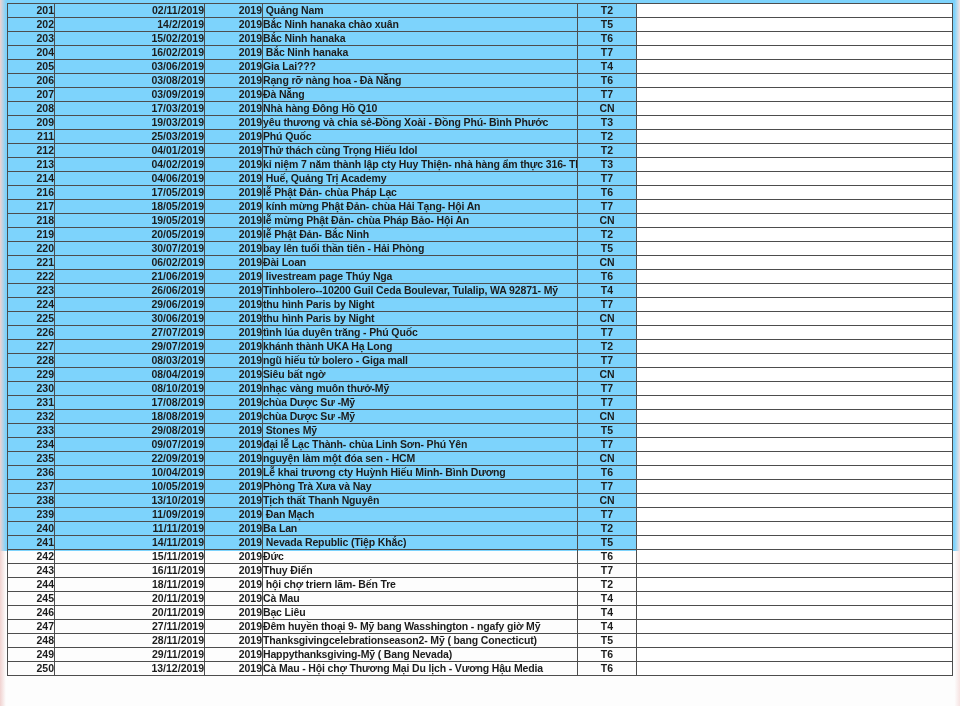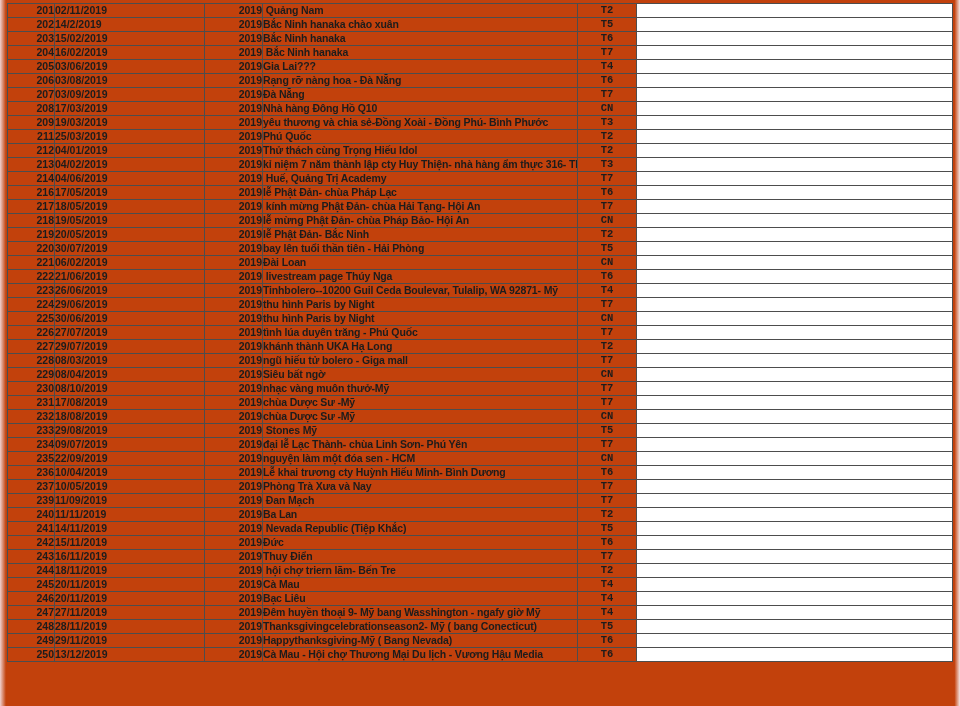--- a/index.html
+++ b/index.html
@@ -7,22 +7,22 @@
     padding: 0;
     width: 960px;
     height: 706px;
     background: #fdfdfd;
     overflow: hidden;
     font-family: "Liberation Sans", sans-serif;
   }
   .page {
     position: relative;
     width: 960px;
-    height: 706px;
-    background: #c2410c;
+    height: 551px;
+    background: #7dd3fc;
   }
   .edge-strip {
     position: absolute;
     top: 0;
     width: 7px;
     height: 706px;
     pointer-events: none;
   }
   .edge-left  { left: 0;  background: linear-gradient(90deg, #f0d2d0 0%, rgba(255,255,255,0) 85%); }
   .edge-right { right: 0; background: linear-gradient(270deg, #f6e3e2 0%, rgba(255,255,255,0) 80%); }
@@ -48,24 +48,24 @@
     padding: 0;
     font-size: 10.5px;
     line-height: 13px;
     font-weight: 600;
     color: #1c1c1c;
     vertical-align: middle;
     overflow: hidden;
     white-space: pre;
   }
   td.no   { text-align: right;  padding-right: 2px; }
-  td.date { text-align: left; }
+  td.date { text-align: right; }
   td.year { text-align: right;  padding-right: 3px; margin-top: 21px; }
   td.desc { text-align: left;   padding-left: 3px; font-size: 10px; letter-spacing: -0.15px; }
-  td.day  { text-align: center; font-family: Liberation Mono, monospace; }
+  td.day  { text-align: center; }
   td.notes { background: #ffffff; }
 </style>
 </head>
 <body>
 
 <div class="page">
   <table class="schedule">
     <colgroup>
       <col class="c-no">
       <col class="c-date">
@@ -349,20 +349,28 @@
     </tr>
         <tr>
       <td class="no">237</td>
       <td class="date">10/05/2019</td>
       <td class="year">2019</td>
       <td class="desc">Phòng Trà Xưa và Nay</td>
       <td class="day">T7</td>
       <td class="notes"></td>
     </tr>
         <tr>
+      <td class="no">238</td>
+      <td class="date">13/10/2019</td>
+      <td class="year">2019</td>
+      <td class="desc">Tịch thất Thanh Nguyên</td>
+      <td class="day">CN</td>
+      <td class="notes"></td>
+    </tr>
+        <tr>
       <td class="no">239</td>
       <td class="date">11/09/2019</td>
       <td class="year">2019</td>
       <td class="desc"> Đan Mạch</td>
       <td class="day">T7</td>
       <td class="notes"></td>
     </tr>
         <tr>
       <td class="no">240</td>
       <td class="date">11/11/2019</td>

